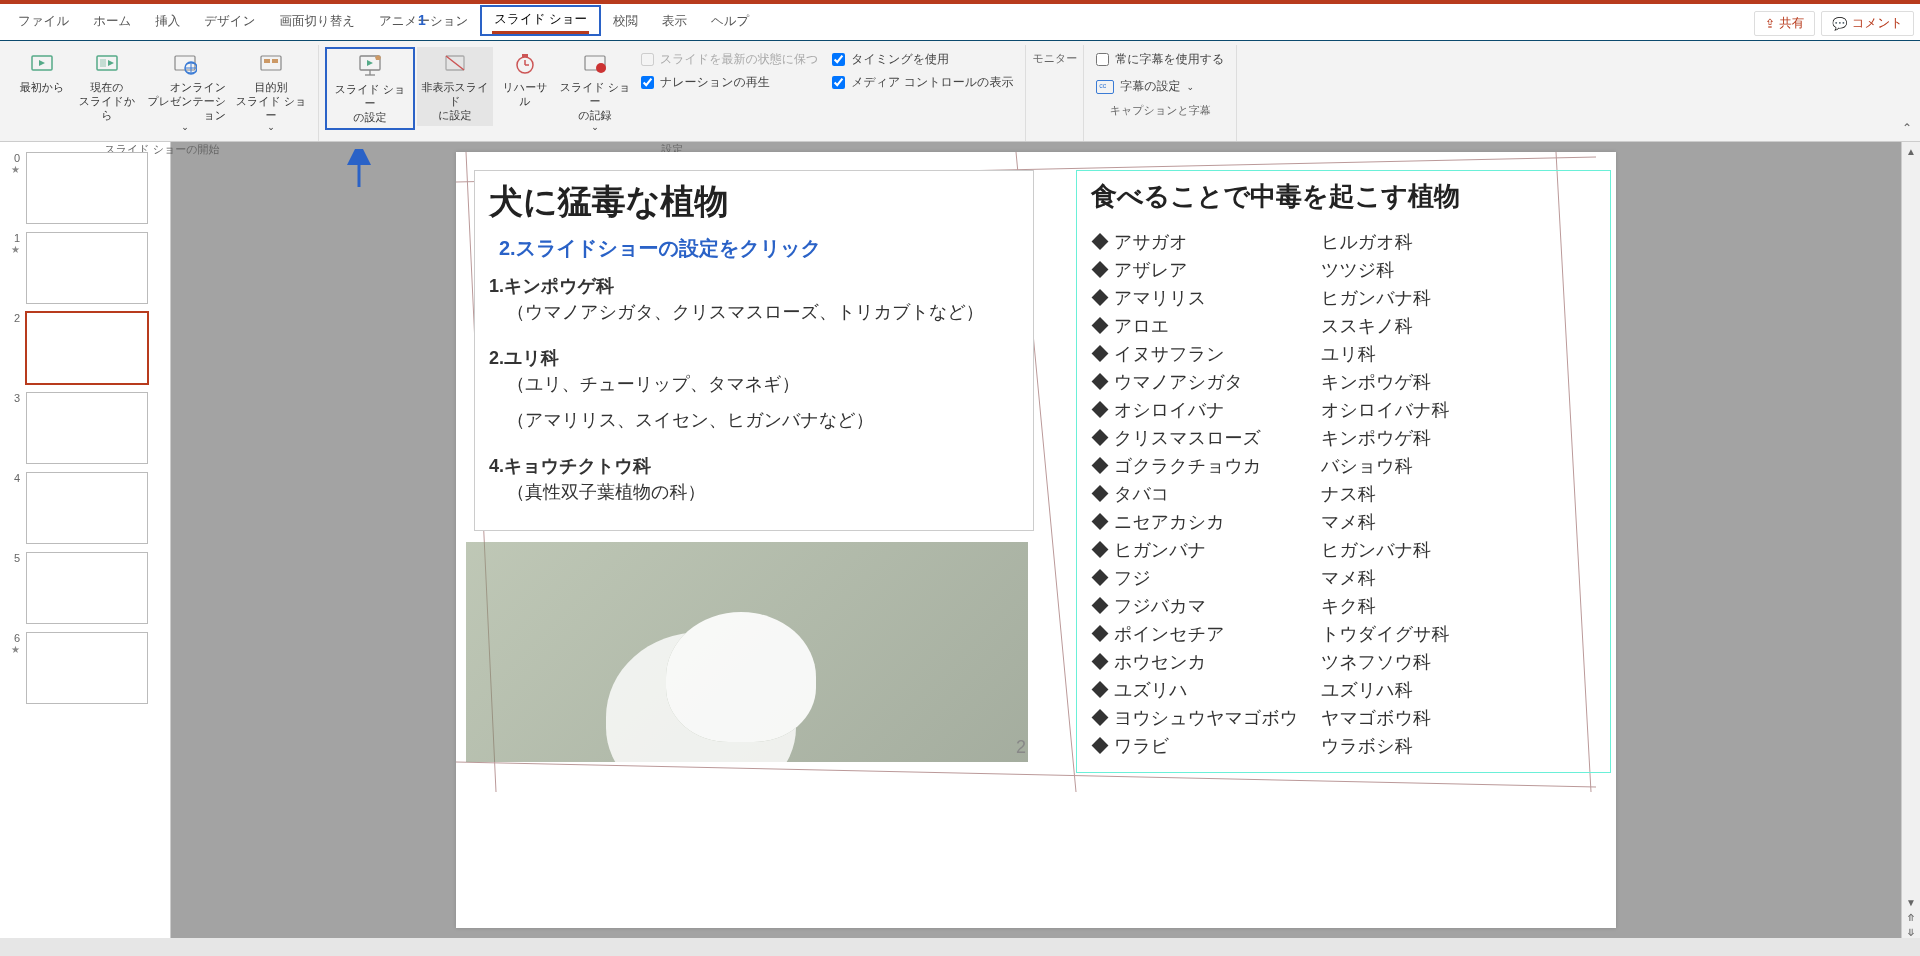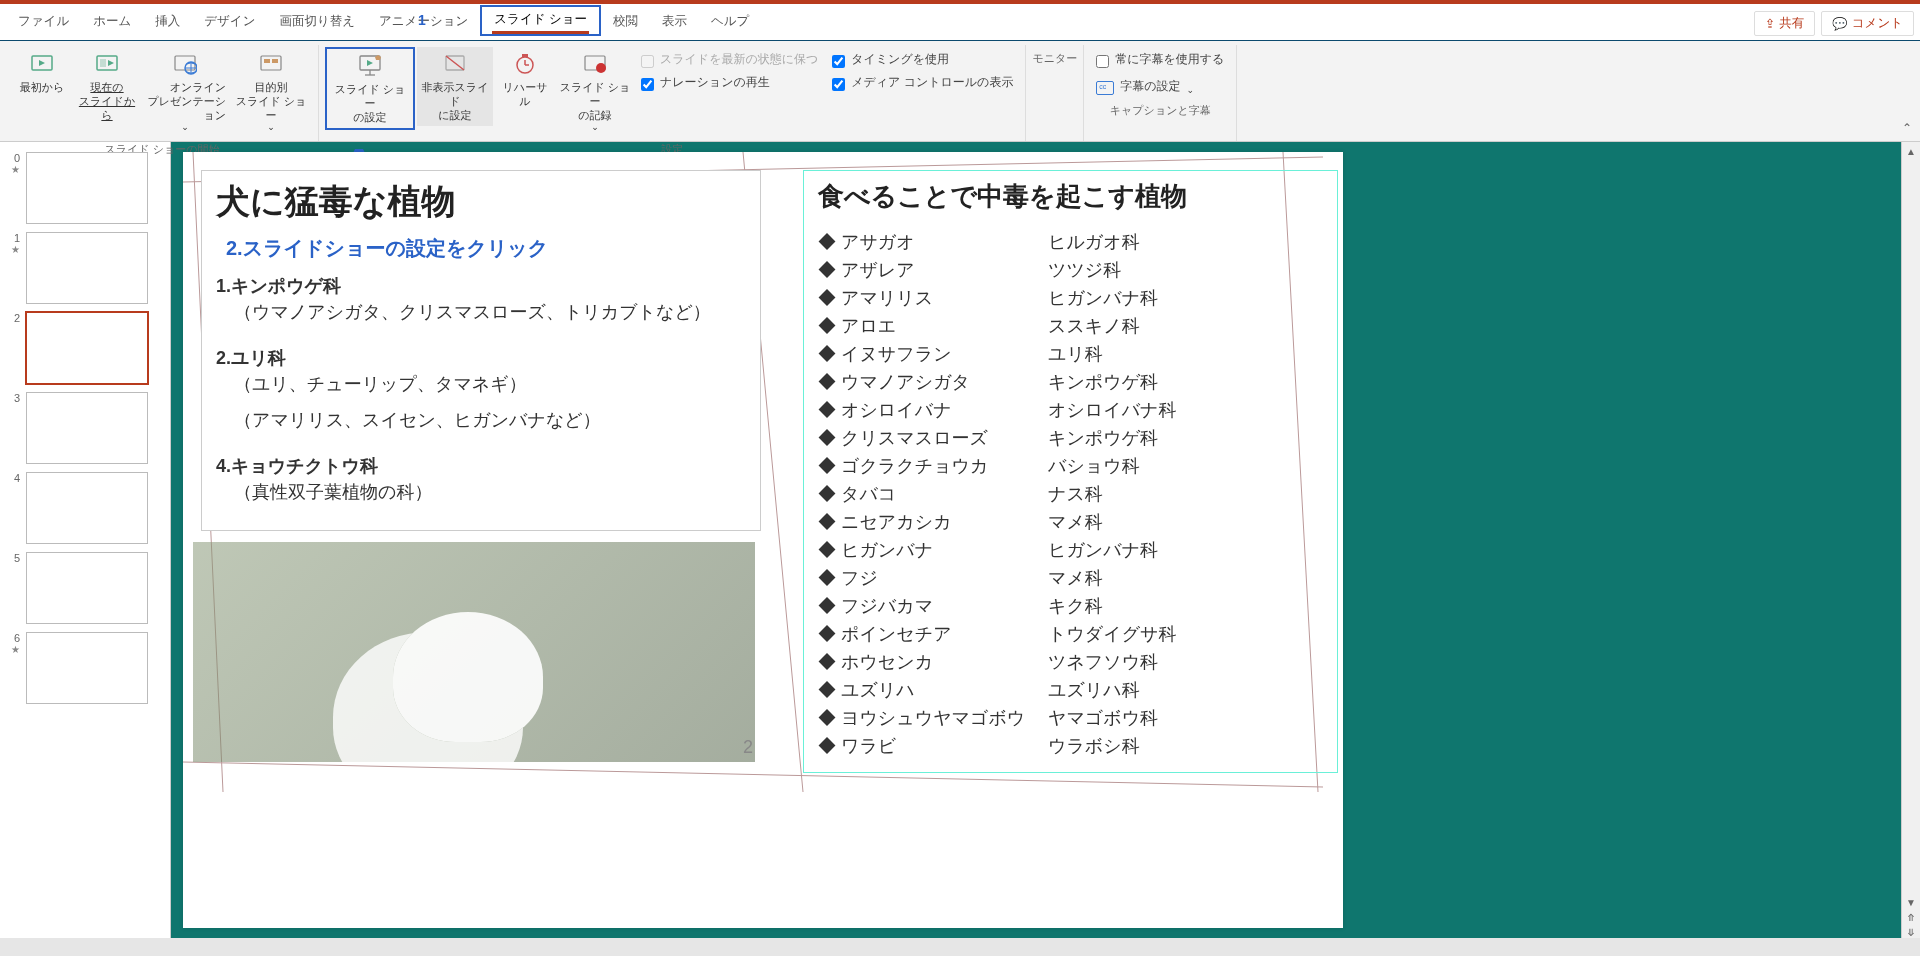--- a/index.html
+++ b/index.html
@@ -18,37 +18,37 @@
   .group{display:flex;flex-direction:column;align-items:center;border-right:1px solid #ddd;padding:2px 6px;}
   .group:last-child{border-right:none;}
   .group-items{display:flex;gap:2px;align-items:flex-start;}
   .group-label{font-size:11px;color:#666;padding:4px 0 3px;text-align:center;width:100%;}
   .rbtn{display:flex;flex-direction:column;align-items:center;justify-content:flex-start;width:62px;padding:4px 2px;font-size:11px;text-align:center;line-height:1.25;cursor:pointer;}
   .rbtn.narrow{width:56px;}
   .rbtn .icn{width:26px;height:26px;margin-bottom:4px;display:flex;align-items:center;justify-content:center;}
   .rbtn.boxed{border:2px solid #2a62c7;width:78px;padding:4px 4px;}
   .rbtn.pressed{background:#e5e5e5;}
   .chk-col{display:flex;flex-direction:column;gap:6px;padding:4px 6px;}
-  .chk{display:flex;align-items:flex-end;gap:6px;font-size:12px;color:#444;}
+  .chk{display:flex;align-items:center;gap:6px;font-size:12px;color:#444;}
   .chk.dis{color:#aaa;}
   .chk input{margin:0;}
   .mon-row{display:flex;align-items:center;gap:6px;}
   .mon-row select{width:150px;height:22px;font-size:12px;border:1px solid #bbb;}
   .mon-row .mon-icn{width:16px;height:16px;}
   .collapse{position:absolute;right:8px;bottom:6px;font-size:12px;color:#666;cursor:pointer;}
   
   .workarea{display:flex;height:calc(100% - 32px - 124px - 4px);}
   .thumbs{width:170px;background:#fff;border-right:1px solid #ccc;overflow-y:auto;padding-top:6px;}
   .thumb-row{display:flex;align-items:flex-start;gap:6px;padding:4px 6px;}
   .tnum{width:14px;font-size:11px;color:#666;text-align:right;}
   .tnum .star{display:block;font-size:10px;color:#888;}
   .thumb{width:120px;height:70px;border:1px solid #bbb;background:#fff;position:relative;overflow:hidden;}
   .thumb.sel{outline:2px solid var(--accent);outline-offset:-1px;}
   .thumb .mini{position:absolute;inset:6px;font-size:5px;color:#555;}
-  .canvas-wrap{flex:1;background:#0f766e;overflow:auto;display:flex;padding:10px 12px;}
+  .canvas-wrap{flex:1;background:#a3a3a3;overflow:auto;display:flex;justify-content:center;padding:10px 12px;}
   .slide{width:1140px;min-height:640px;background:#fff;box-shadow:0 0 4px rgba(0,0,0,.15);position:relative;padding:10px;}
   .deco{position:absolute;inset:0;pointer-events:none;}
   .deco line{stroke:#b99;stroke-width:1;}
   .left-block{position:absolute;left:18px;top:18px;width:560px;}
   .left-card{border:1px solid #ccc;background:#fff;padding:6px 14px 14px;}
   .slide h1{font-size:34px;font-weight:800;margin:2px 0 10px;color:#222;}
   .callout{font-size:20px;color:#2a62c7;font-weight:700;margin:2px 0 12px 10px;}
   .itemhdr{font-size:18px;font-weight:700;margin:10px 0 2px;}
   .itemsub{font-size:18px;margin-left:18px;}
   .dogimg{position:absolute;left:10px;top:390px;width:562px;height:220px;overflow:hidden;}
@@ -112,21 +112,21 @@
         <span>最初から</span>
       </div>
       <div class="rbtn">
         <span class="icn">
             <svg width="24" height="24">
               <rect x="2" y="4" width="20" height="14" rx="1" fill="none" stroke="#5a8" stroke-width="1.5"></rect>
               <rect x="5" y="7" width="6" height="8" fill="#5a8" opacity=".3"></rect>
               <polygon points="13,8 13,14 19,11" fill="#5a8"></polygon>
             </svg>
           </span>
-        <span style="white-space:pre-line;text-decoration:underline;">現在の
+        <span style="white-space:pre-line;">現在の
 スライドから</span>
       </div>
       <div class="rbtn" style="width:82px">
         <span class="icn">
             <svg width="24" height="24">
               <rect x="2" y="4" width="20" height="14" rx="1" fill="none" stroke="#888" stroke-width="1.2"></rect>
               <circle cx="18" cy="16" r="6" fill="none" stroke="#3a7bd5" stroke-width="1.5"></circle>
               <path d="M12 16h12M18 10v12M14 12a8 8 0 0 1 8 0M14 20a8 8 0 0 0 8 0" stroke="#3a7bd5" stroke-width="1" fill="none"></path>
             </svg>
           </span>

